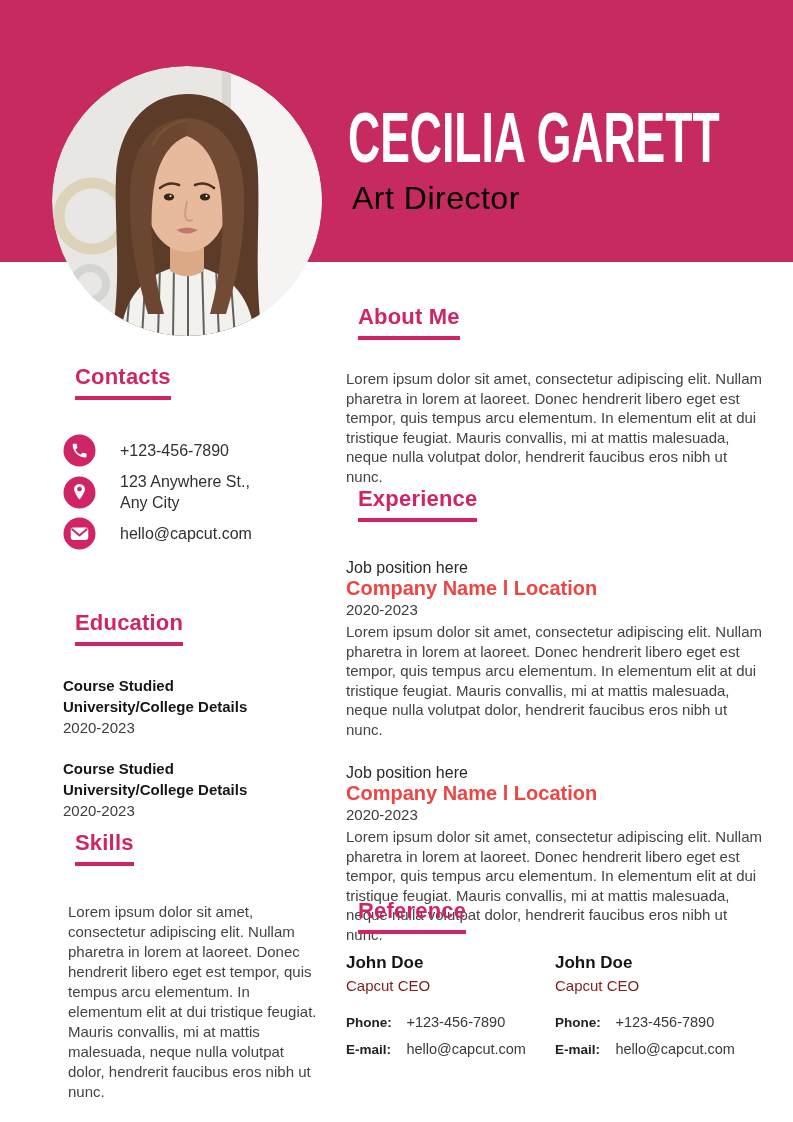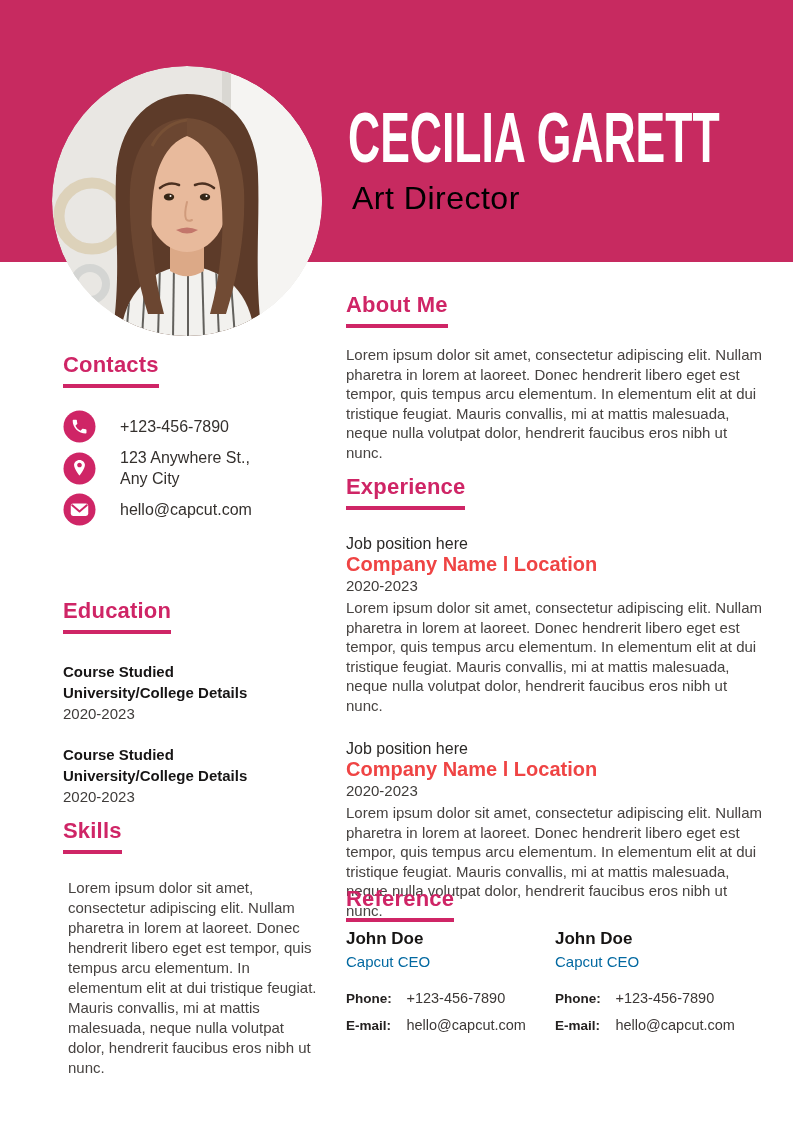--- a/index.html
+++ b/index.html
@@ -46,21 +46,21 @@
     font-size: 32px;
     font-weight: normal;
     letter-spacing: 0.5px;
     white-space: nowrap;
   }
 
   
   .section { position: absolute; }
   .sec-heading {
     display: inline-block;
-    margin: 0;
+    margin: 12px;
     font-size: 22px;
     font-weight: bold;
     color: #cf2566;
     padding-bottom: 6px;
     border-bottom: 4px solid #cf2566;
     letter-spacing: 0.2px;
   }
 
   
   .sec-contacts  { left: 63px; top: 352px; width: 262px; }
@@ -73,21 +73,21 @@
     align-items: center;
     gap: 24px;
     margin-bottom: 4px;
     min-height: 33px;
     font-size: 16px;
     line-height: 21px;
     color: #34302d;
   }
   .contact-row .cicon { flex: none; width: 33px; height: 33px; }
 
-  .edu-list { margin-top: 27px; }
+  .edu-list { margin-top: 17px; }
   .edu-entry { margin-bottom: 20px; font-size: 15px; line-height: 21px; }
   .edu-course, .edu-school { font-weight: bold; color: #171515; }
   .edu-years { color: #3f3c3a; }
 
   .skills-text {
     margin-top: 24px;
     padding-left: 5px;
     font-size: 15px;
     line-height: 20px;
     color: #474341;
@@ -118,21 +118,21 @@
     color: #474341;
     width: 420px;
   }
 
   .ref-grid {
     margin-top: 6px;
     display: grid;
     grid-template-columns: 209px 209px;
   }
   .ref-name { font-size: 17px; font-weight: bold; color: #161413; line-height: 22px; }
-  .ref-role { font-size: 15px; color: #0369a1; margin-top: 3px; }
+  .ref-role { font-size: 15px; color: #7f1d1d; margin-top: 3px; }
   .ref-contact { margin-top: 15px; }
   .ref-line { line-height: 26px; white-space: nowrap; }
   .ref-label {
     display: inline-block;
     width: 56px;
     font-size: 13.5px;
     font-weight: bold;
     color: #242120;
   }
   .ref-value { font-size: 14.5px; color: #3c3836; }

